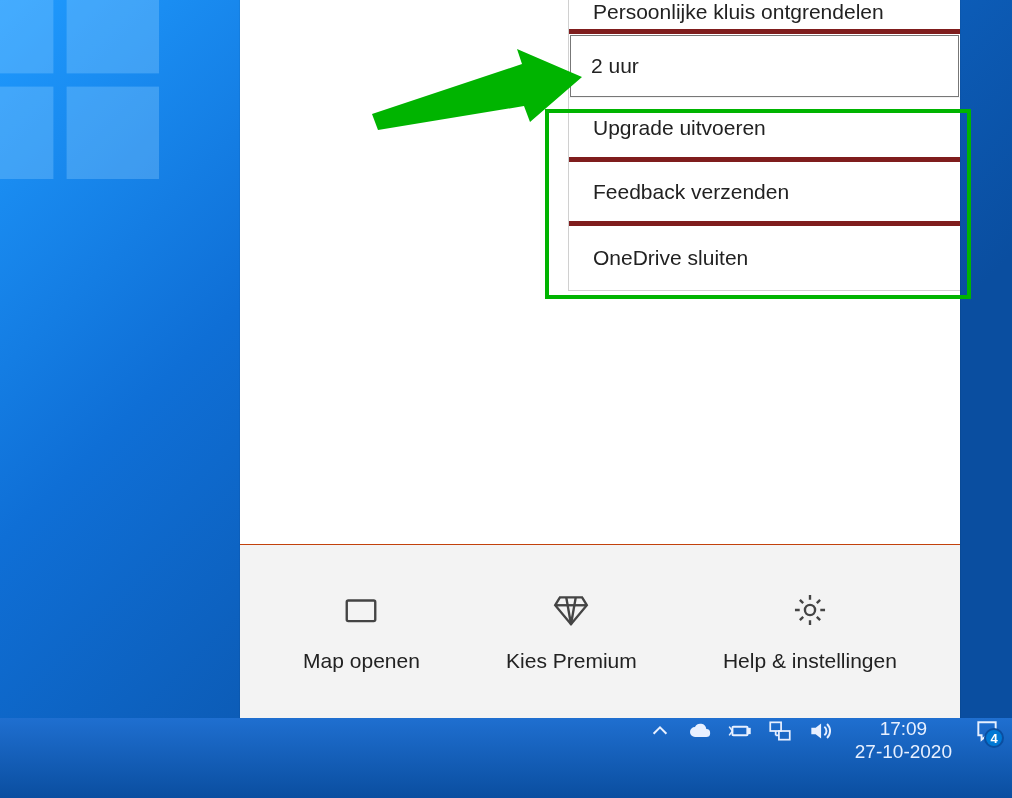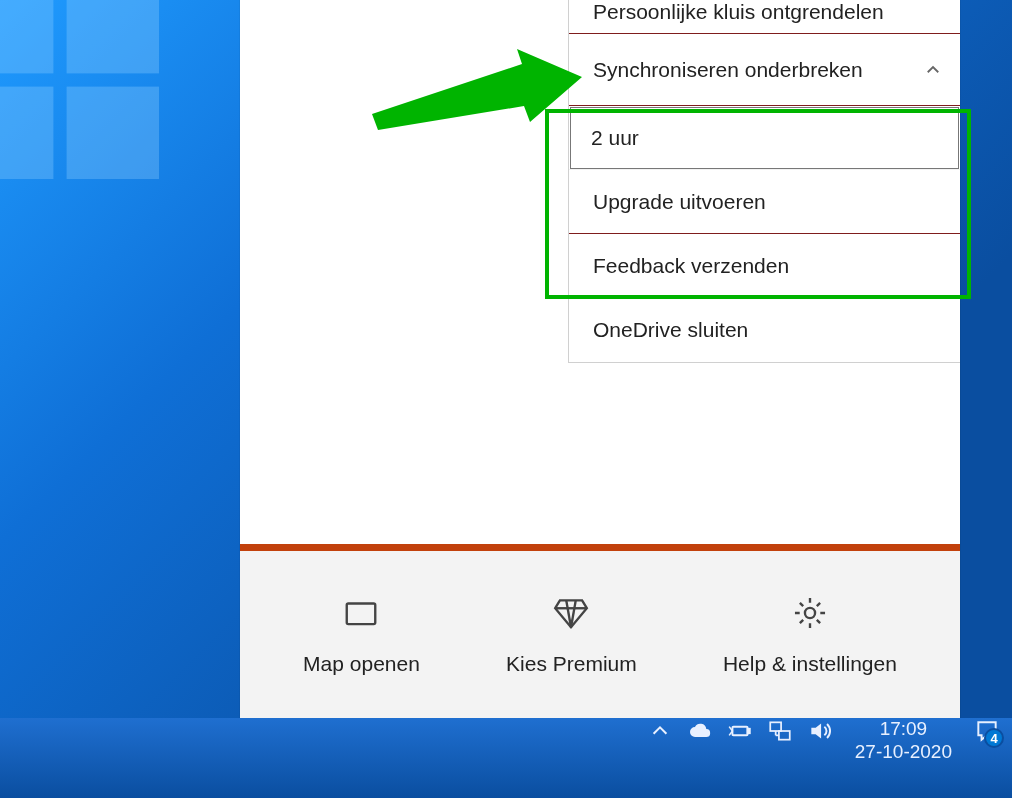--- a/index.html
+++ b/index.html
@@ -31,21 +31,21 @@
     width: 392px;
     background: #fff;
     border-left: 1px solid #d0d0d0;
     border-bottom: 1px solid #d0d0d0;
   }
   .context-item {
     padding: 0 24px;
     height: 64px;
     display: flex; align-items: center;
     font-size: 21px; color: #222;
-    border-bottom: 1px solid #7f1d1d;
+    border-bottom: 5px solid #7f1d1d;
     cursor: pointer;
     position: relative;
   }
   .context-item.first { height: 34px; align-items: flex-start; padding-top:0;}
   .context-item.pause { height: 72px; }
   .context-item:last-child { border-bottom: none; }
   .chevron-up {
     position: absolute; right: 18px; top: 50%; transform: translateY(-50%);
     width: 18px; height: 18px; color: #666;
   }
@@ -67,21 +67,21 @@
   .arrow {
     position: absolute;
     left: 372px; top: 42px;
     width: 210px; height: 100px;
     pointer-events: none;
   }
 
   .flyout-footer {
     height: 174px;
     background: #f3f3f3;
-    border-top: 7px solid #c2410c;
+    border-top: 1px solid #c2410c;
     display: flex; align-items: center; justify-content: space-around;
     padding: 0 20px;
   }
   .footer-btn {
     display: flex; flex-direction: column; align-items: center; justify-content: center;
     gap: 20px; cursor: pointer;
     color: #222; font-size: 21px;
   }
   .footer-btn svg { width: 38px; height: 38px; stroke:#444; fill:none; stroke-width:1.5; }
 
@@ -116,26 +116,20 @@
   </svg>
 </div>
 
 <div class="flyout">
   <div class="flyout-body">
 
     <div class="context-menu">
       <div class="context-item first">
         <span>Persoonlijke kluis ontgrendelen</span>
       </div>
-      <div class="context-item pause">
-        <span>Synchroniseren onderbreken</span>
-        <svg class="chevron-up" viewBox="0 0 24 24" fill="none" stroke="currentColor" stroke-width="2.4">
-          <polyline points="5 15 12 8 19 15"></polyline>
-        </svg>
-      </div>
       <div class="sub-item selected">
         <span>2 uur</span>
       </div>
       <div class="context-item">
         <span>Upgrade uitvoeren</span>
       </div>
       <div class="context-item">
         <span>Feedback verzenden</span>
       </div>
       <div class="context-item">

